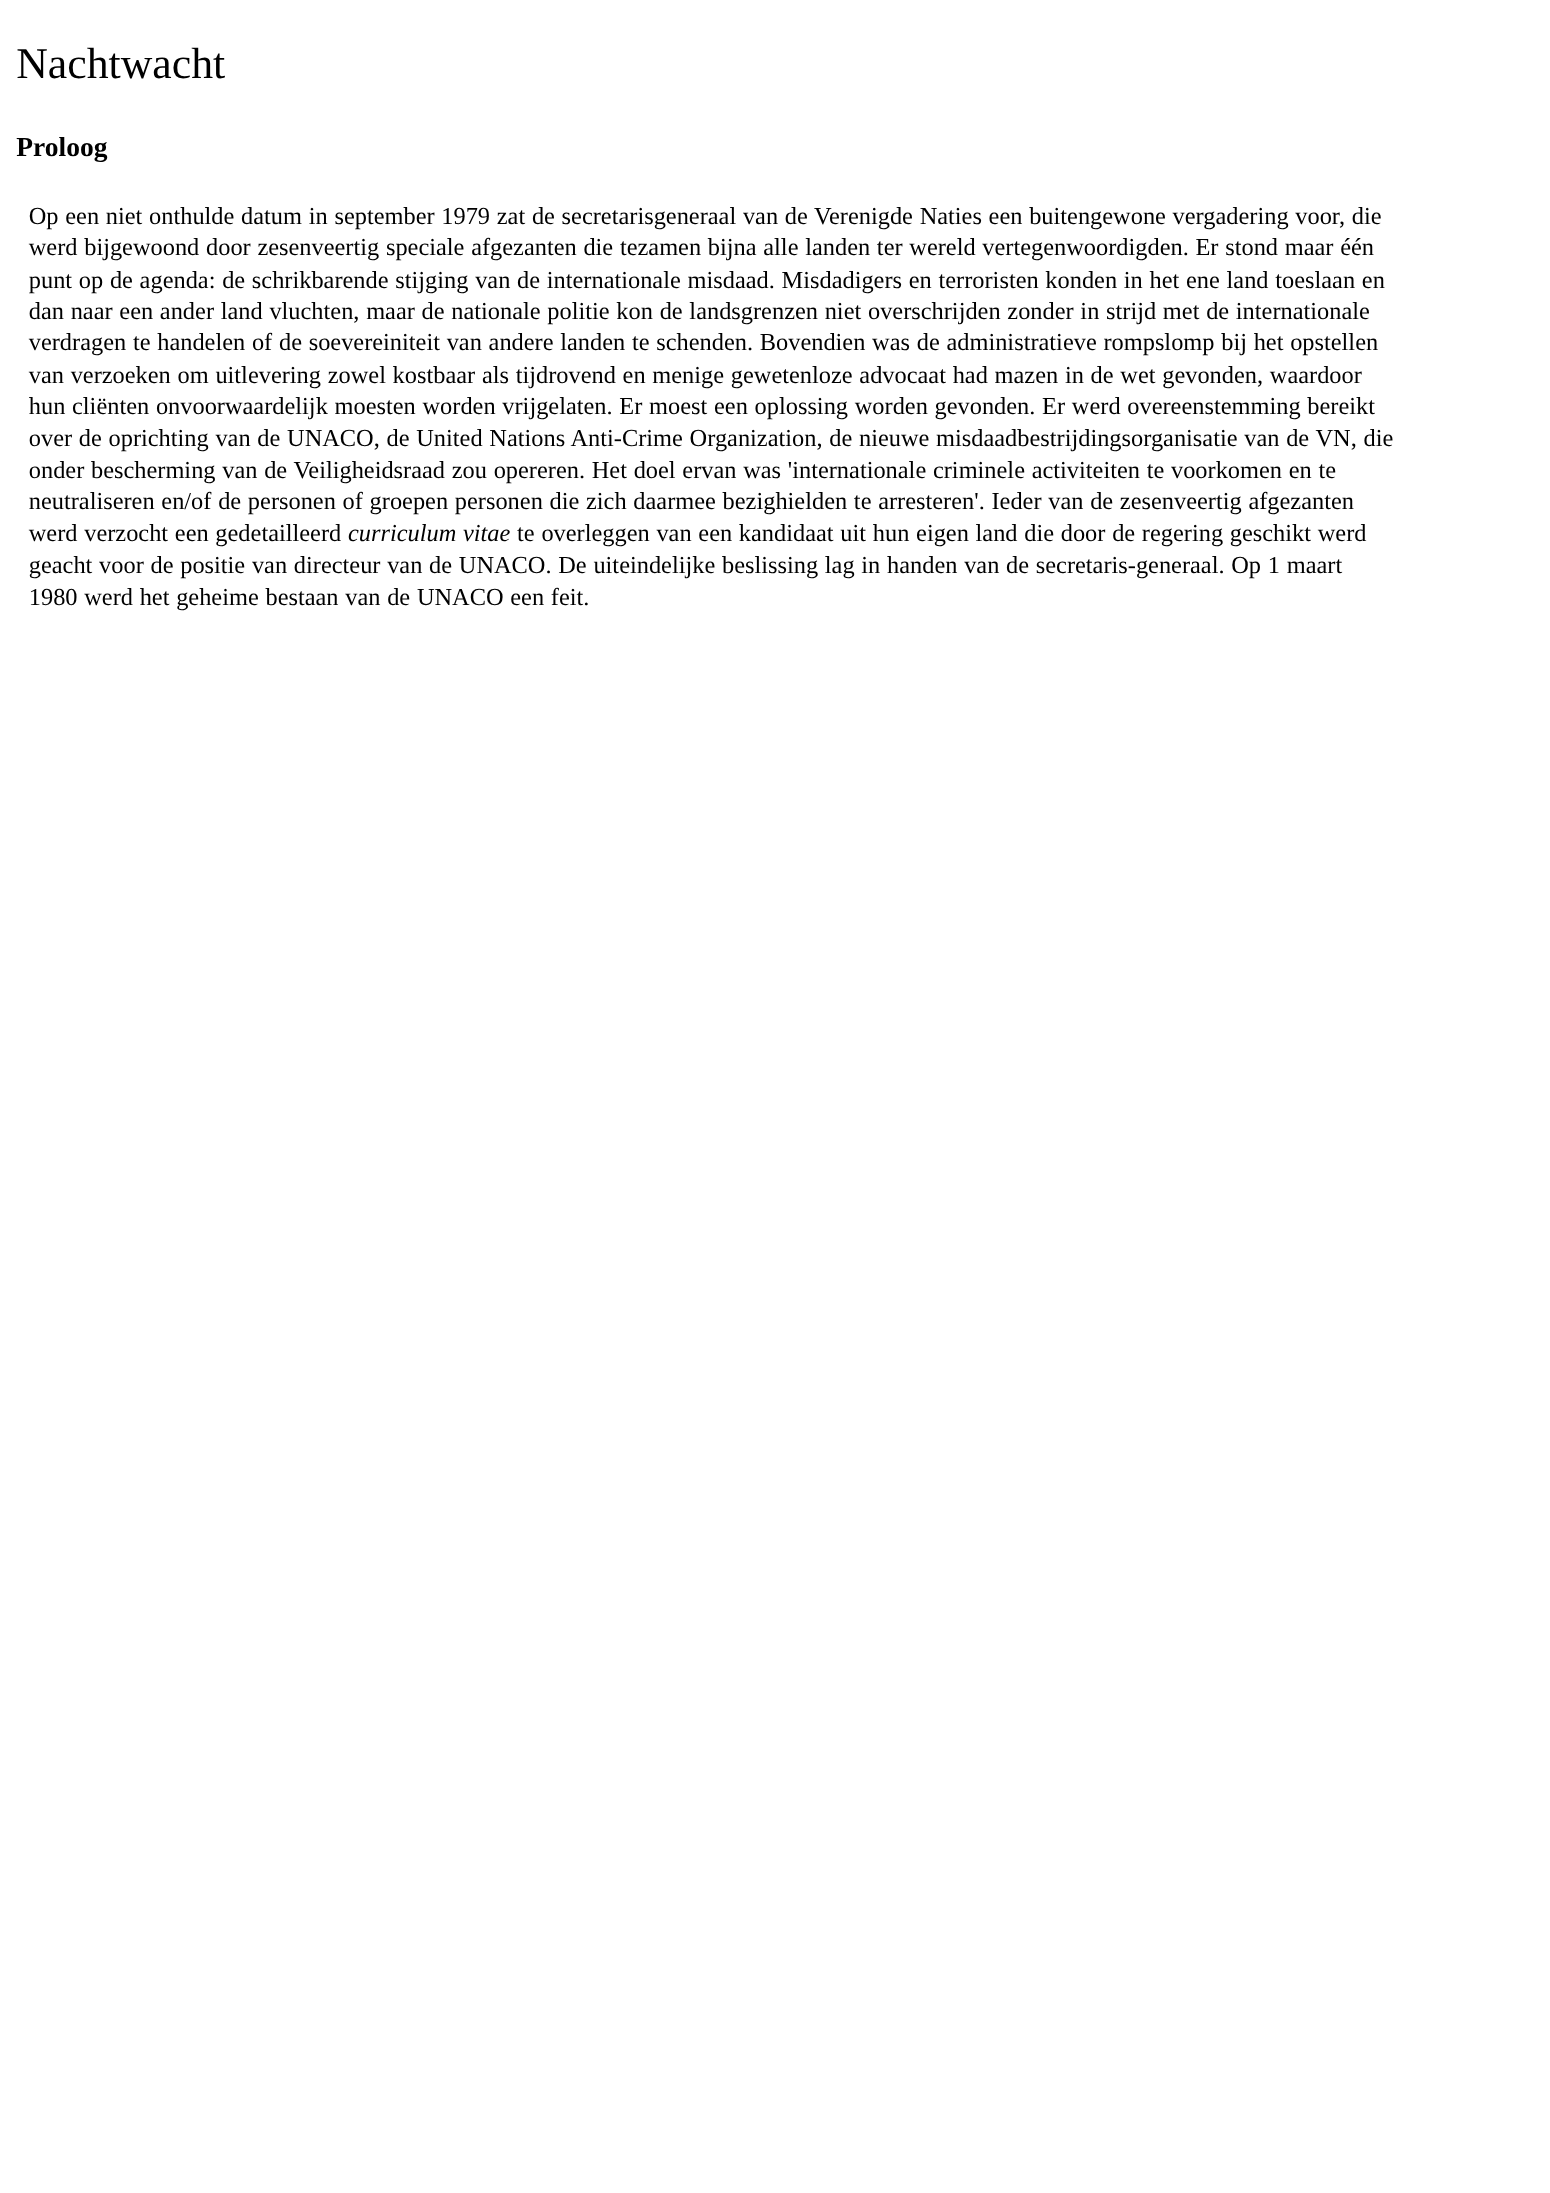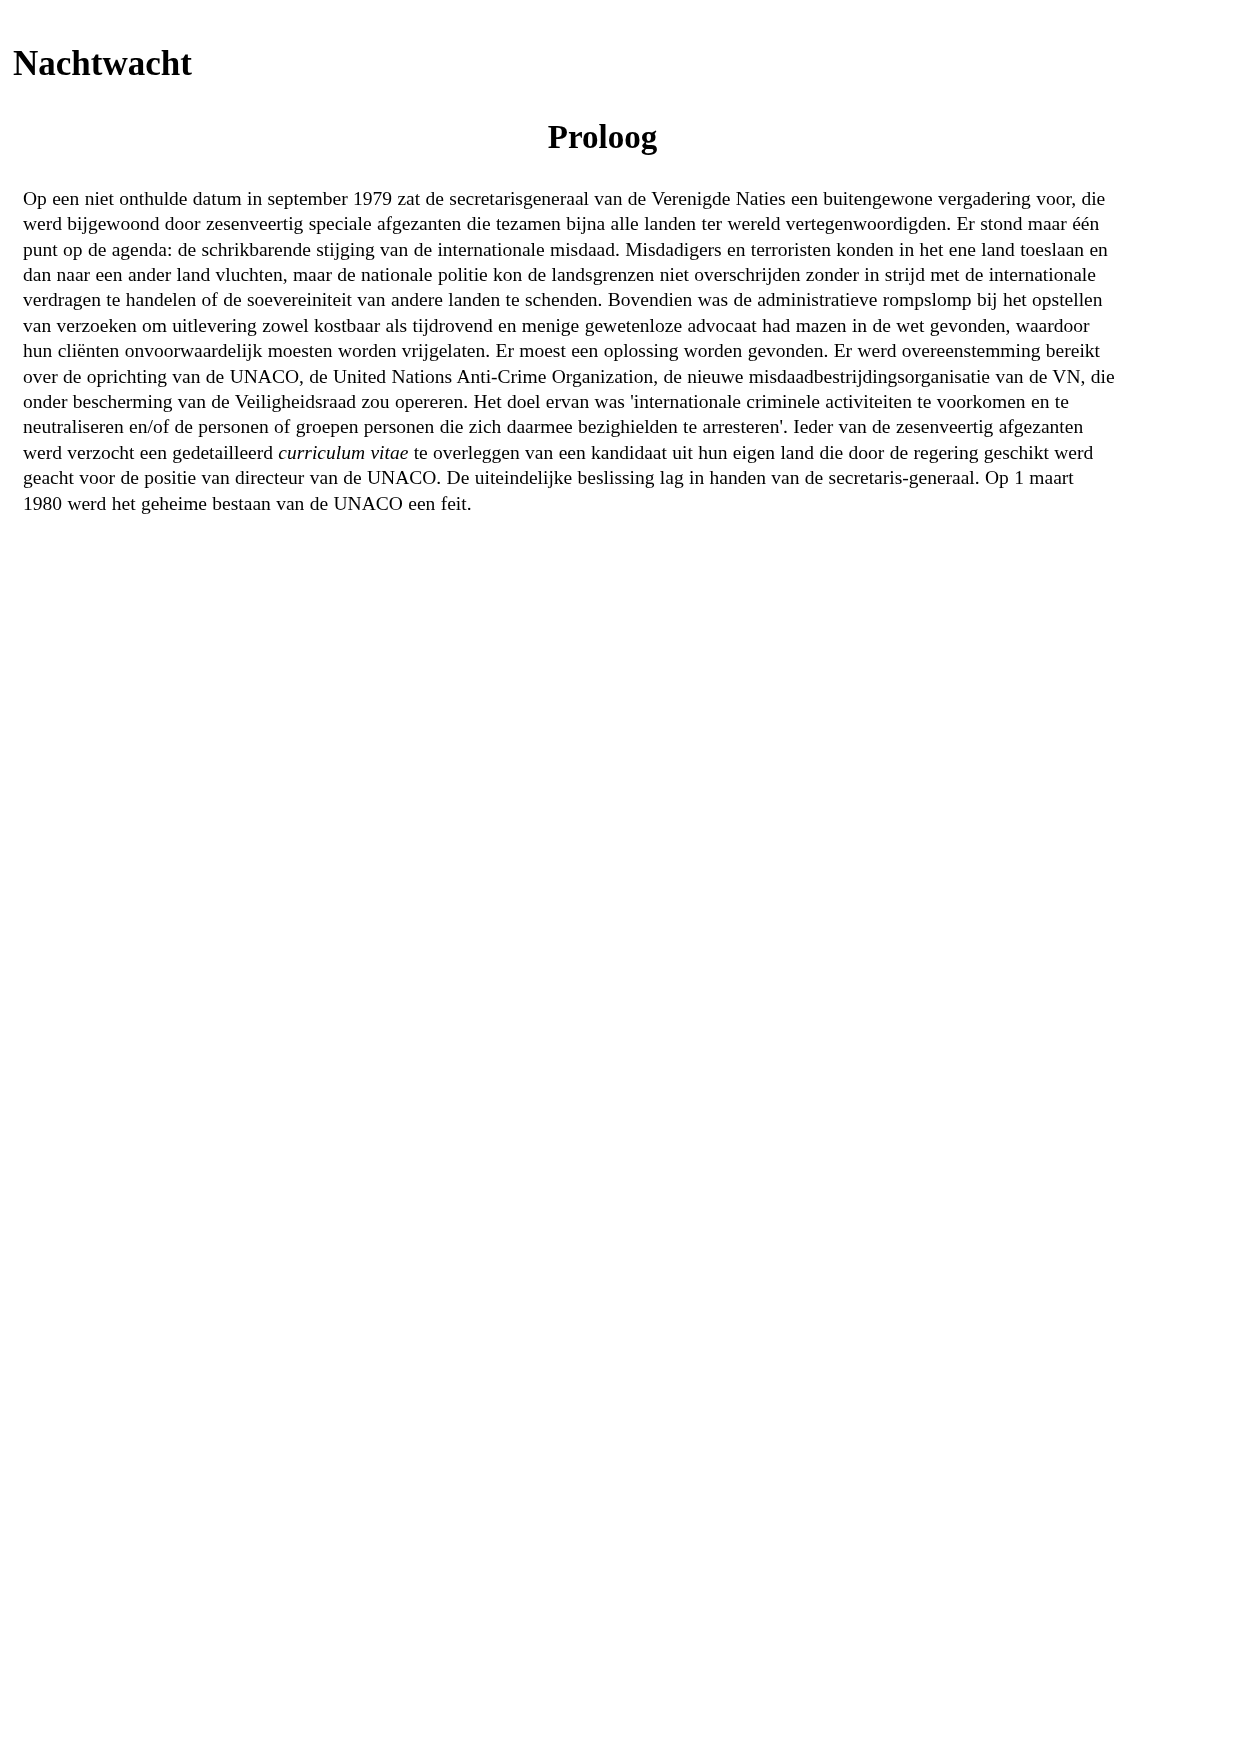--- a/index.html
+++ b/index.html
@@ -14,35 +14,34 @@
     font-family: "Liberation Serif", "DejaVu Serif", serif;
     overflow: hidden;
     box-sizing: border-box;
   }
   .page {
     padding: 24px 48px 0 11px;
     box-sizing: border-box;
   }
   h1.book-title {
     font-family: "Liberation Serif", serif;
-    font-weight: bold;
+    font-weight: normal;
     font-size: 35px;
     line-height: 1.1;
-    margin: 17px 0 0 0;
+    margin: 4px 0 0 0;
     padding: 4px 0 0 2px;
     letter-spacing: 0px;
   }
   h2.chapter-heading {
     font-family: "Liberation Serif", serif;
     font-weight: bold;
-    font-size: 33px;
+    font-size: 22px;
     line-height: 1.1;
     margin: 35px 0 0 0;
     padding-left: 2px;
-    text-align: center;
   }
   p.body-paragraph {
     margin: 31px 0 0 12px;
     max-width: 1095px;
     font-size: 19.5px;
     line-height: 25.4px;
     text-align: left;
     word-spacing: 0.5px;
   }
   .italic {

